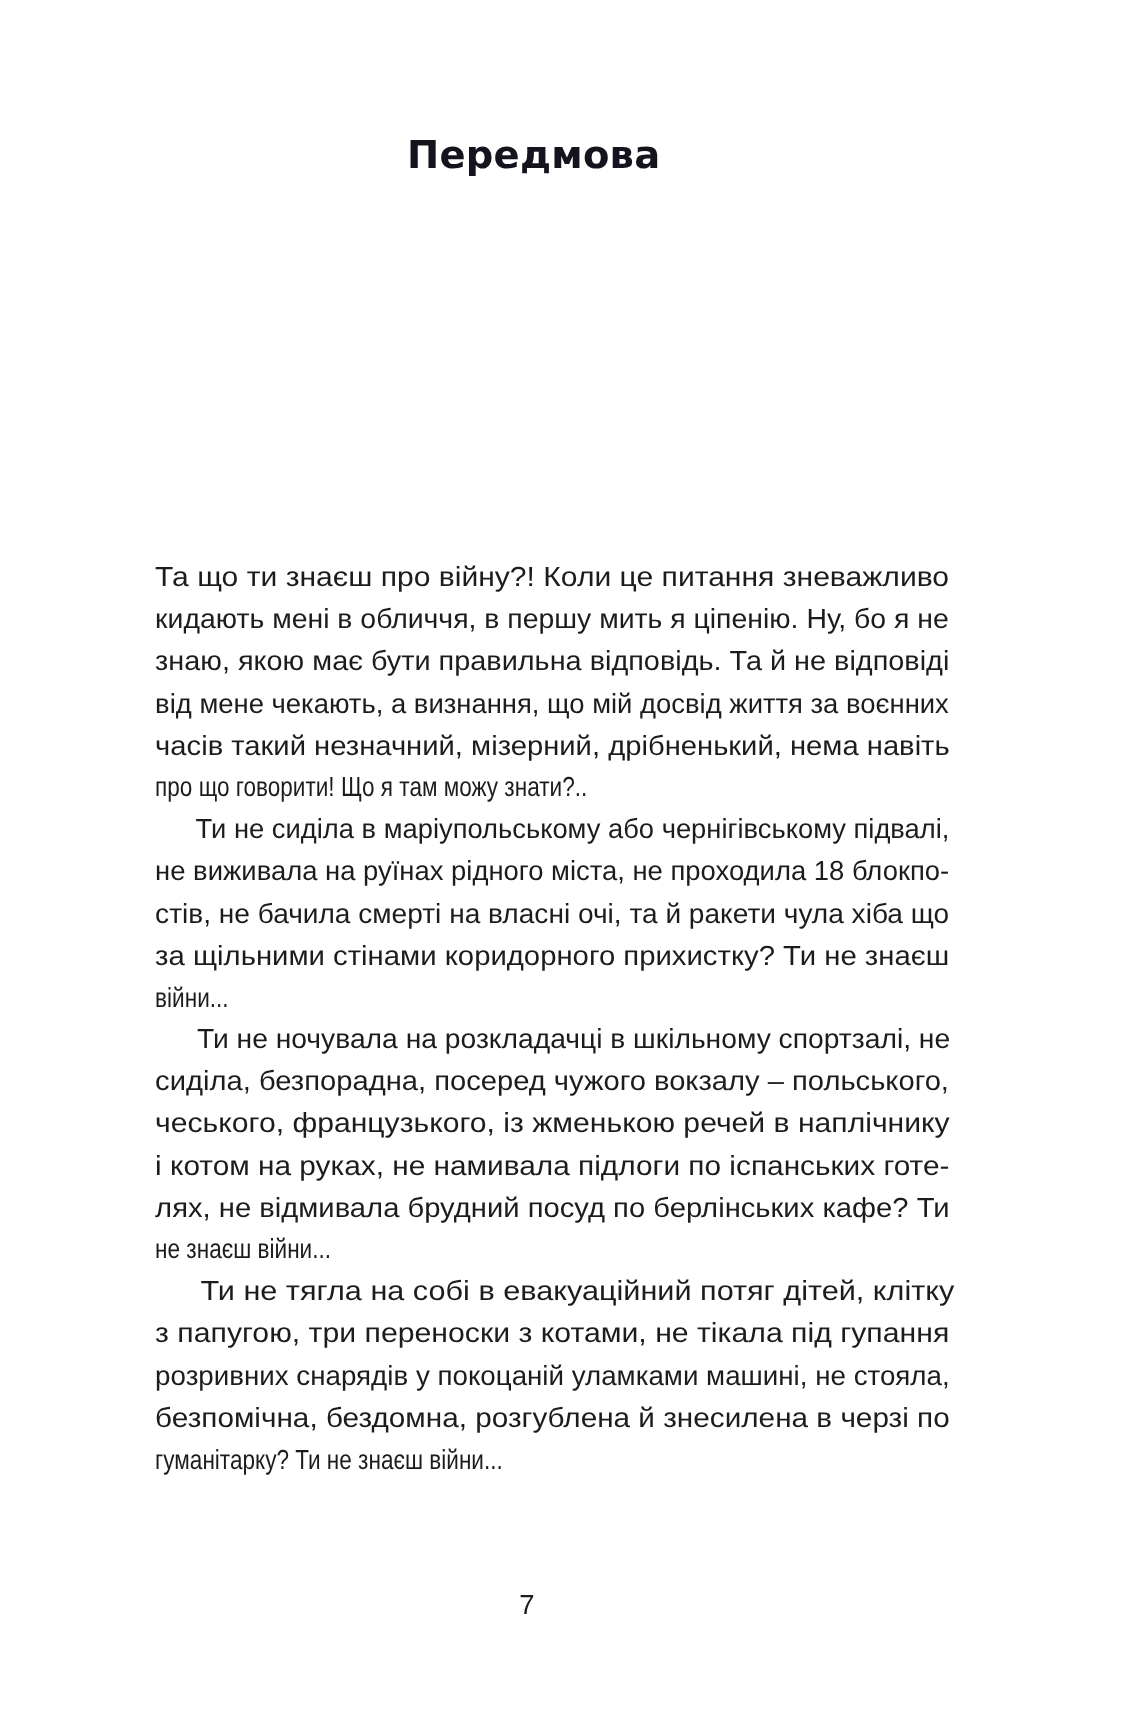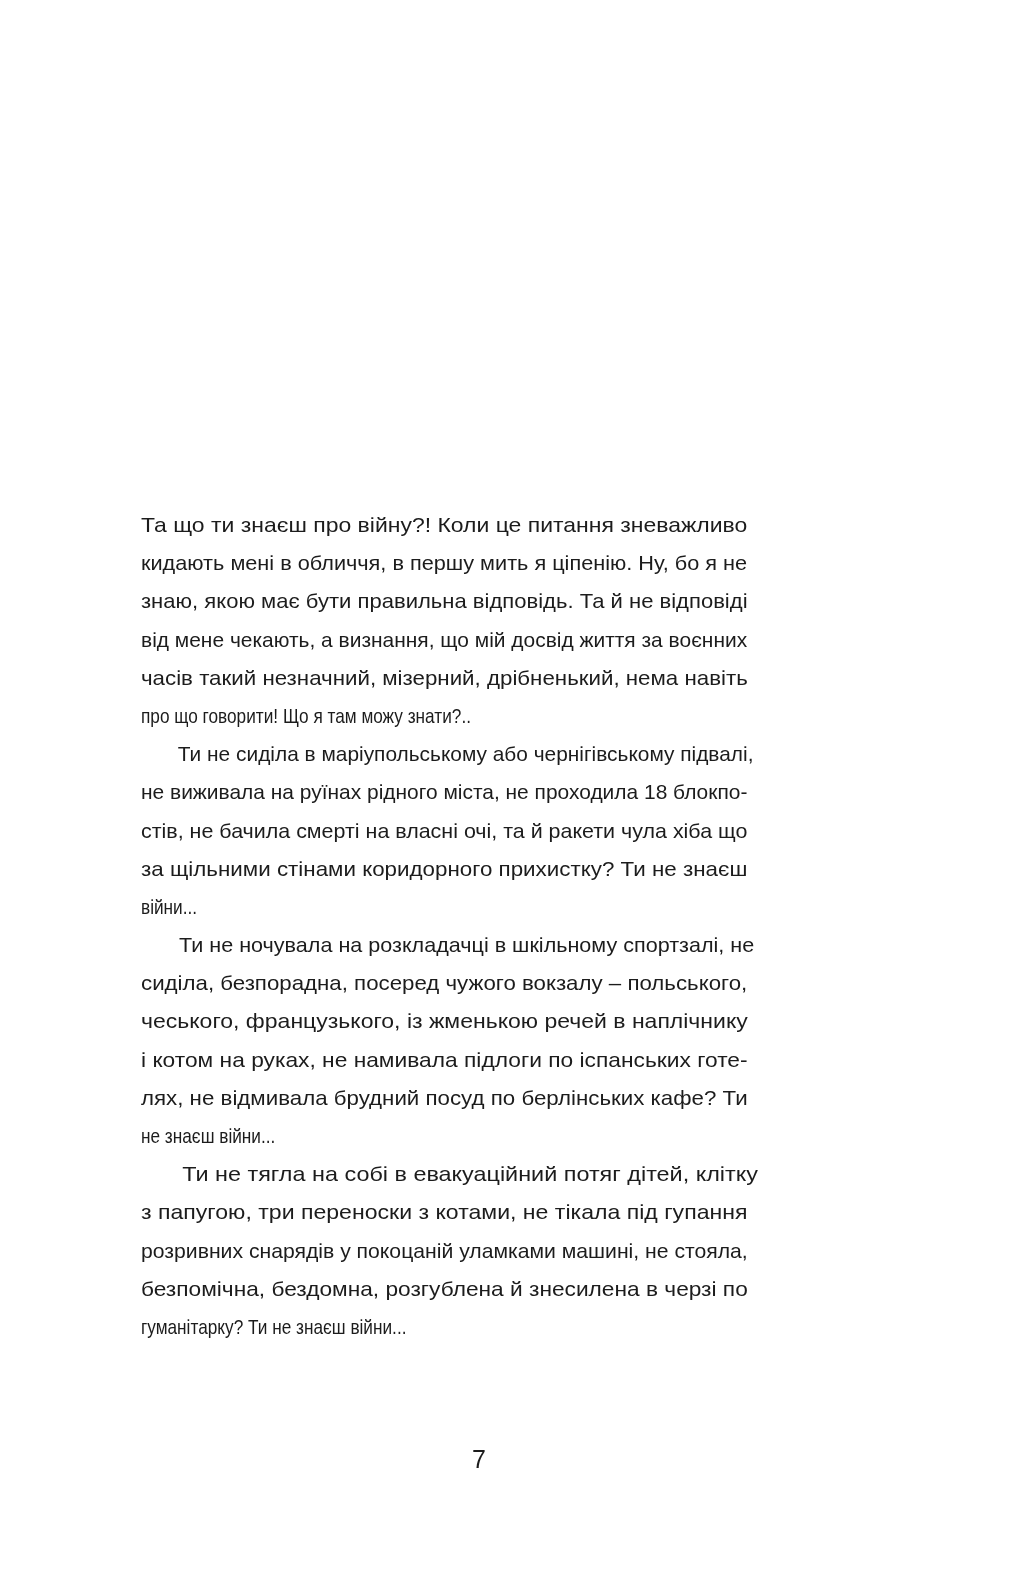--- a/index.html
+++ b/index.html
@@ -44,21 +44,21 @@
       top: 122px;
       width: 222px;
       text-align: center;
     }
     .body-text {
       position: absolute;
       left: 141px;
       top: 506px;
       width: 722px;
       font-family: "Liberation Sans Narrow", "Liberation Sans", sans-serif;
-      font-size: 21px;
+      font-size: 25px;
       line-height: 38.2px;
       color: #1c1c1c;
     }
     .line {
       display: block;
       white-space: nowrap;
       text-align: justify;
       text-align-last: justify;
       height: 38.2px;
       transform-origin: left center;
@@ -76,20 +76,23 @@
       font-family: "Liberation Sans", sans-serif;
       font-size: 25px;
       color: #1c1c1c;
     }
   </style>
 </head>
 <body>
 
 <div class="page">
 
+  <div class="title-wrap">
+    <h1 class="title" style="position:static;transform:none;font-size:35px;">Передмова</h1>
+  </div>
 
   <div class="body-text">
 
     <div>
       <span class="line" style="display: block; text-align: left; text-align-last: left; width: 660px; transform: scaleX(1.0939);">Та що ти знаєш про війну?! Коли це питання зневажливо</span>
       <span class="line" style="display: block; text-align: left; text-align-last: left; width: 699px; transform: scaleX(1.0329);">кидають мені в обличчя, в першу мить я ціпенію. Ну, бо я не</span>
       <span class="line" style="display: block; text-align: left; text-align-last: left; width: 688px; transform: scaleX(1.0494);">знаю, якою має бути правильна відповідь. Та й не відповіді</span>
       <span class="line" style="display: block; text-align: left; text-align-last: left; width: 724px; transform: scaleX(0.9972);">від мене чекають, а визнання, що мій досвід життя за воєнних</span>
       <span class="line" style="display: block; text-align: left; text-align-last: left; width: 680px; transform: scaleX(1.0618);">часів такий незначний, мізерний, дрібненький, нема навіть</span>
       <span class="line last" style="display: block; text-align: left; text-align-last: left; width: 479px; transform: scaleX(0.82);">про що говорити! Що я там можу знати?..</span>

